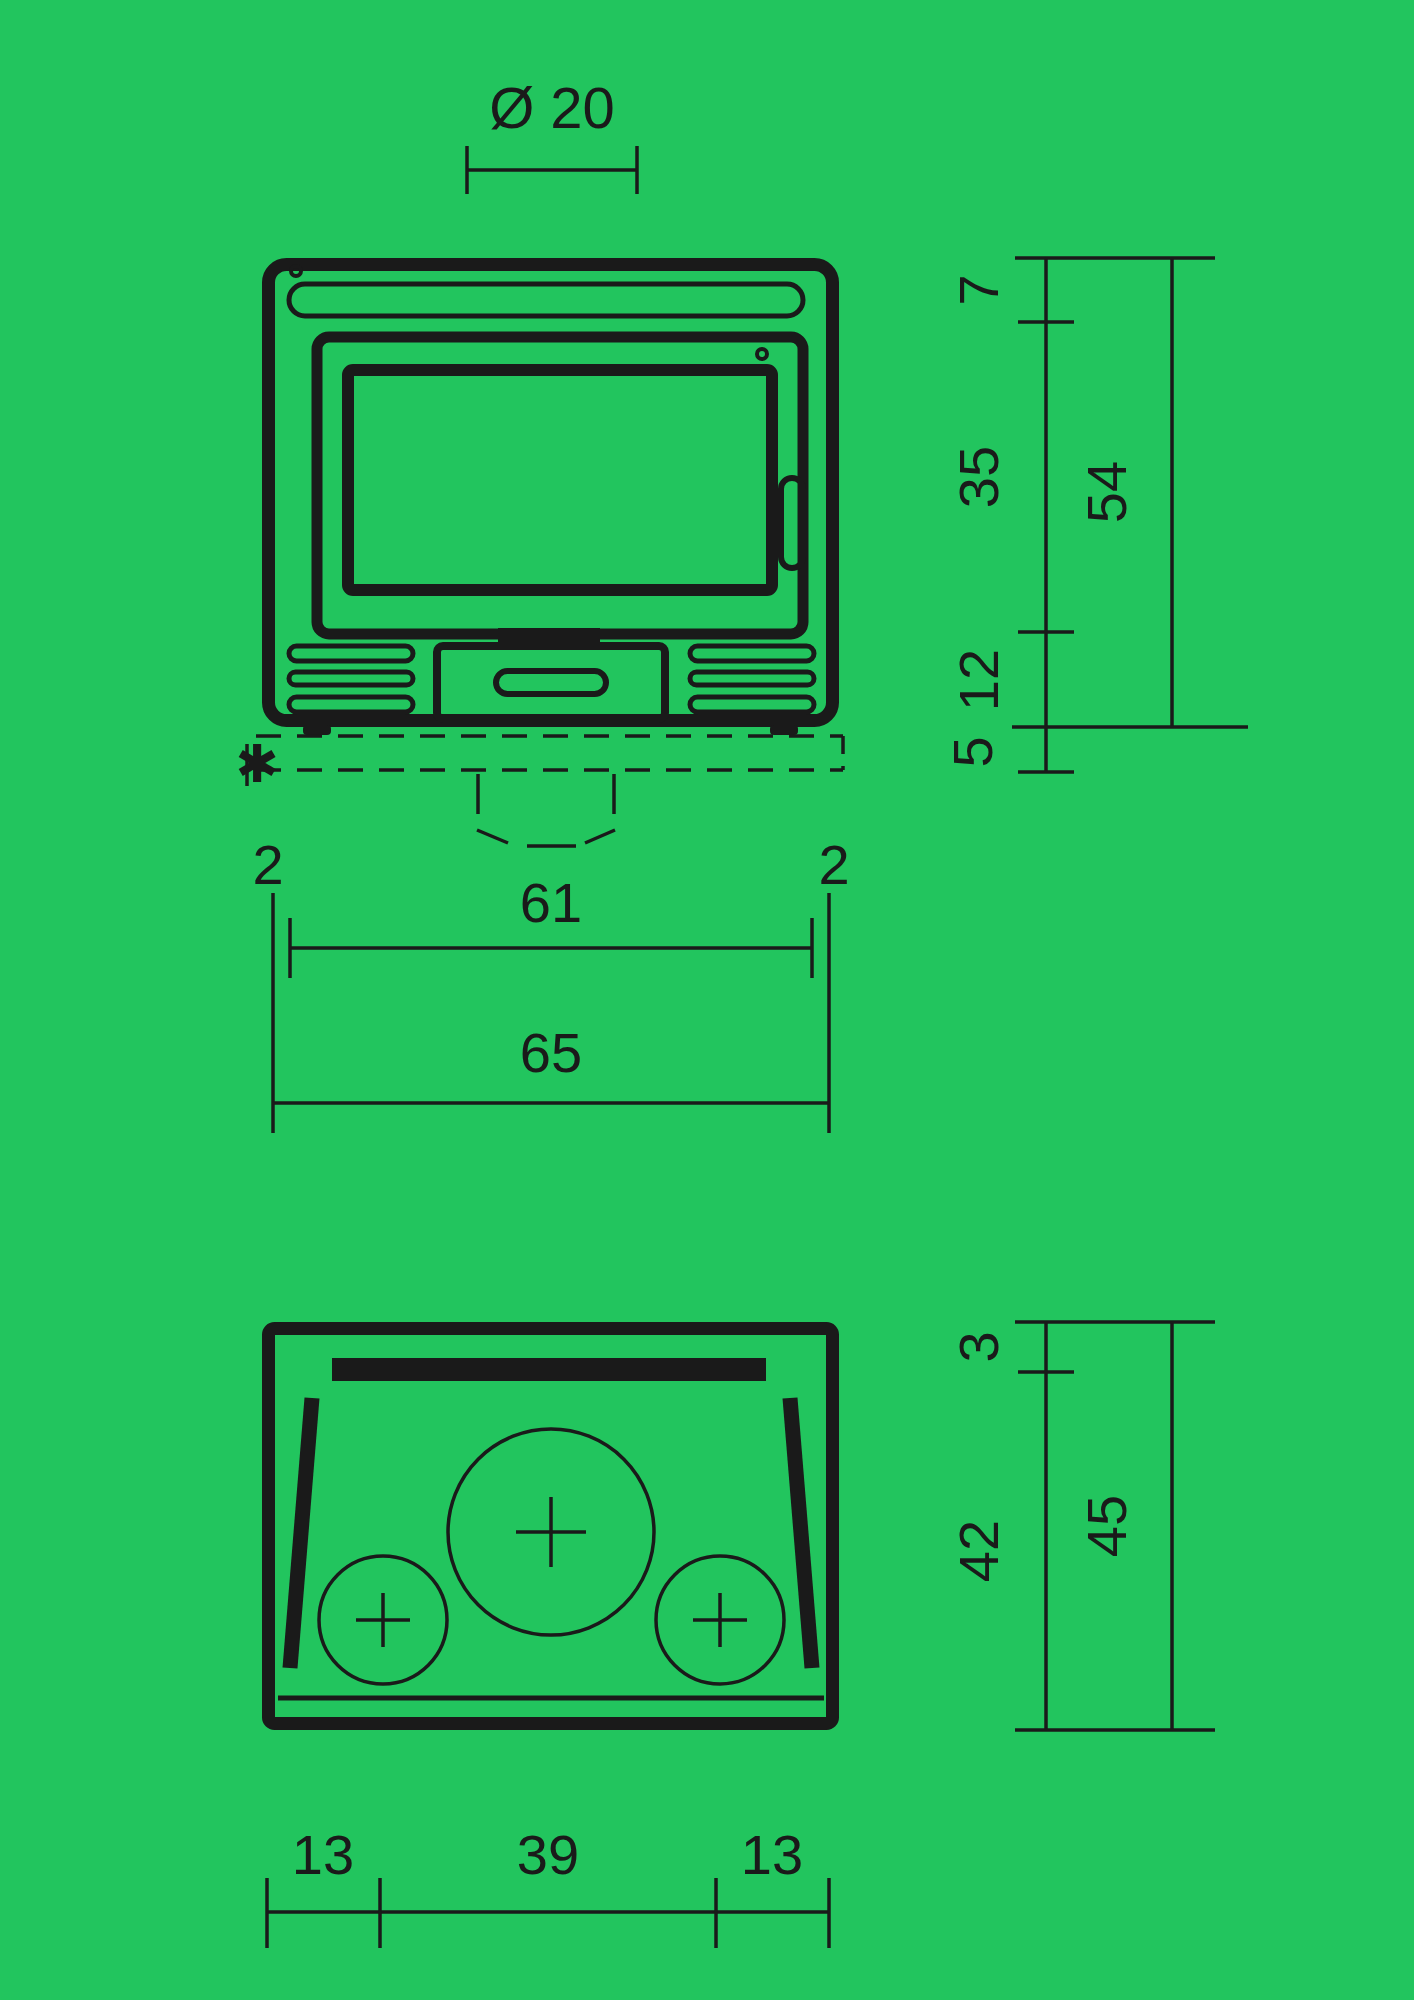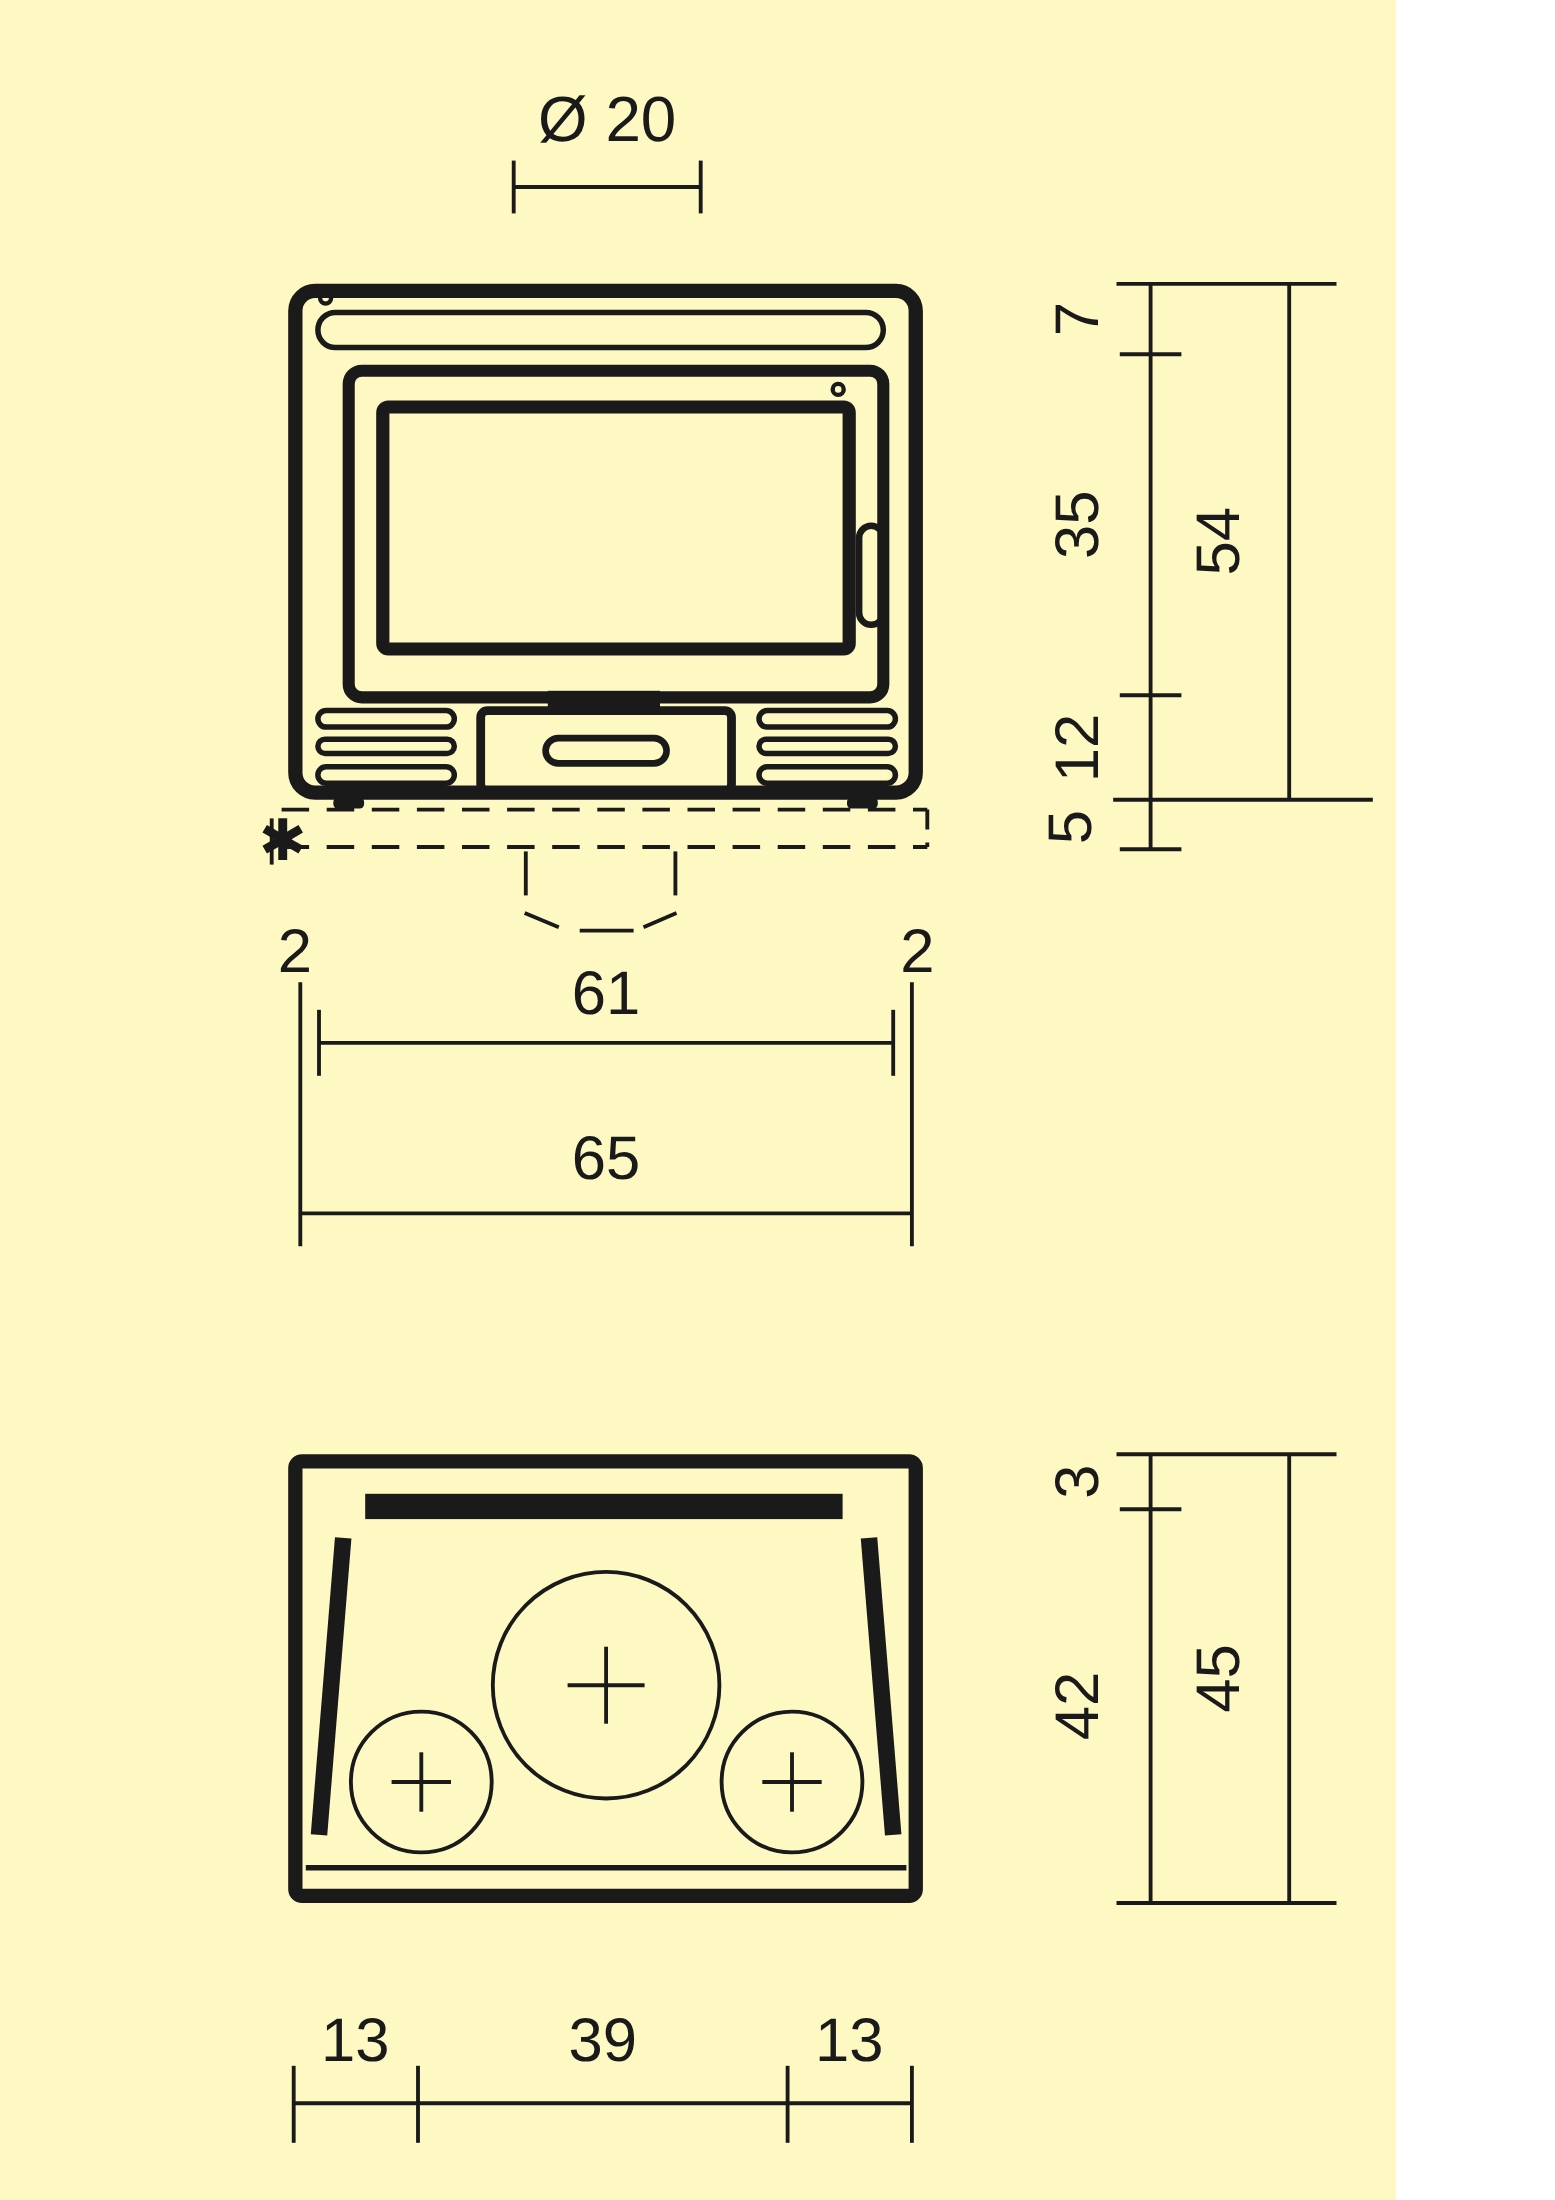--- a/index.html
+++ b/index.html
@@ -2,23 +2,23 @@
 <html><head>
 <meta charset="utf-8">
 <style>
   html, body {
     margin: 0;
     padding: 0;
     background: #ffffff;
   }
   #canvas {
     position: relative;
-    width: 1269px;
+    width: 1414px;
     height: 2000px;
-    background: #fef9c3;
+    background: #22c55e;
     overflow: hidden;
   }
   svg {
     display: block;
   }
   svg text {
     font-family: "Liberation Sans", "DejaVu Sans", sans-serif;
     font-size: 56px;
     fill: #1a1a1a;
   }

